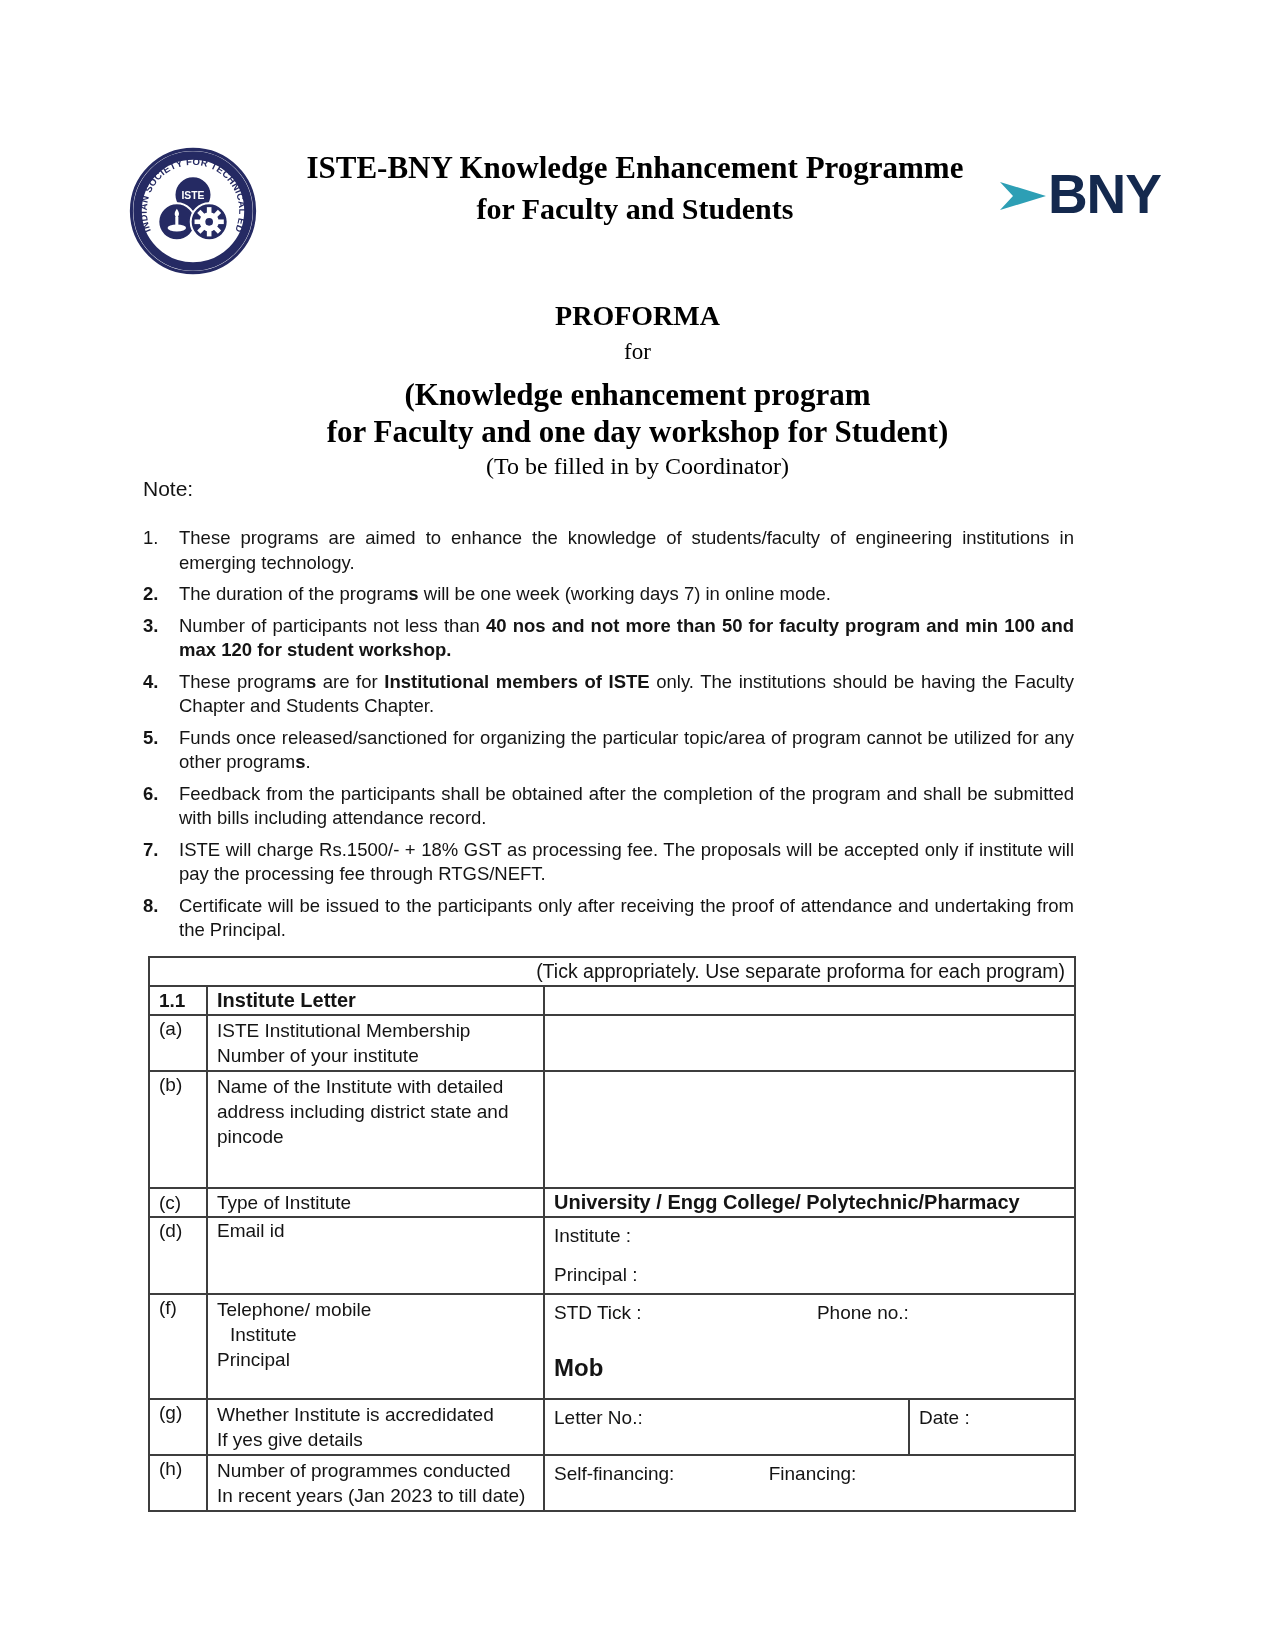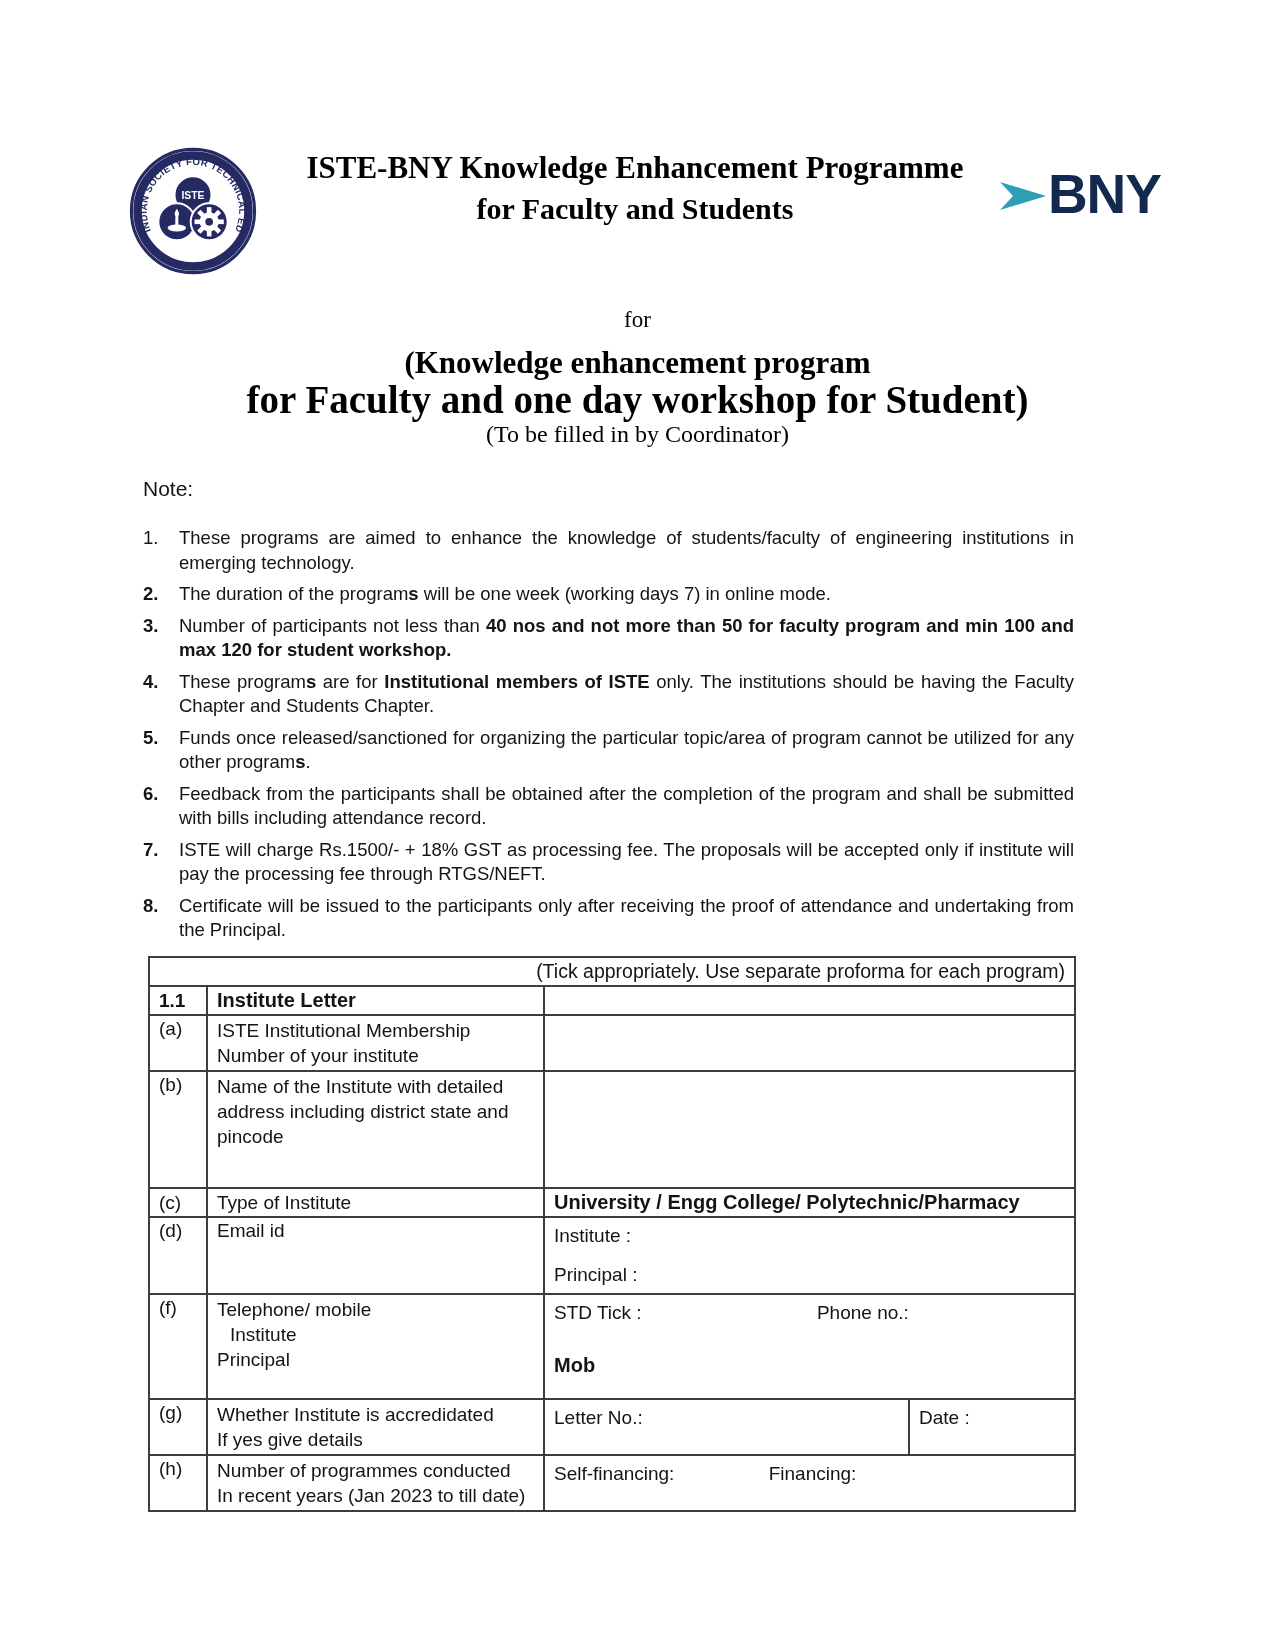--- a/index.html
+++ b/index.html
@@ -54,21 +54,21 @@
     position: absolute;
     top: 300px; left: 0;
     width: 1275px;
     text-align: center;
     font-family: "Liberation Serif", serif;
     color: #000;
   }
   .proforma-title { font-size: 28px; font-weight: bold; }
   .for-line { font-size: 23px; margin-top: 7px; }
   .program-line1 { font-size: 31px; font-weight: bold; margin-top: 11px; line-height: 37px; }
-  .program-line2 { font-size: 39px; font-weight: bold; line-height: 37px; }
+  .program-line2 { font-size: 31px; font-weight: bold; line-height: 37px; }
   .filled-line { font-size: 24px; margin-top: 3px; }
   
   .notes {
     position: absolute;
     top: 477px; left: 143px;
     width: 931px;
   }
   .note-label { font-size: 21px; margin-bottom: 25px; }
   .note-item { display: flex; margin-bottom: 7px; font-size: 18.5px; line-height: 24.5px; }
   .note-num { width: 36px; flex: none; }
@@ -94,21 +94,21 @@
   .form-table td.mid { vertical-align: middle; }
   .tick-row td { text-align: right; vertical-align: middle; font-size: 19.5px; }
   .bold { font-weight: bold; }
   .row-id { padding-left: 7px; }
   .lbl-line { line-height: 25px; }
   .lbl-line.indent { padding-left: 13px; }
   .cell-col { display: flex; flex-direction: column; height: 100%; }
   .val-top { margin-top: 5px; }
   .val-bottom { margin-top: auto; margin-bottom: 4px; }
   .inline-pair .second { display: inline-block; margin-left: 170px; }
-  .mob-line { font-weight: bold; font-size: 20px; margin-top: 30px; }
+  .mob-line { font-weight: bold; font-size: 24px; margin-top: 30px; }
   .fin-second { display: inline-block; margin-left: 89px; }
 </style>
 </head>
 <body>
 
 <div class="page">
 
   <div class="header">
     <div class="iste-logo">
       <svg viewBox="0 0 200 200" width="154" height="154">
@@ -151,20 +151,21 @@
 
     <div class="bny-logo">
       <svg class="bny-arrow" viewBox="0 0 46 34">
         <polygon points="0,3 46,17 0,31 13,17" fill="#2d9fb5"></polygon>
       </svg>
       <span class="bny-text">BNY</span>
     </div>
   </div>
 
   <div class="subtitle">
+    <div class="proforma-title">PROFORMA</div>
     <div class="for-line">for</div>
     <div class="program-line1">(Knowledge enhancement program</div>
     <div class="program-line2">for Faculty and one day workshop for Student)</div>
     <div class="filled-line">(To be filled in by Coordinator)</div>
   </div>
 
   <div class="notes">
     <div class="note-label">Note:</div>
 
     <div class="note-item">

